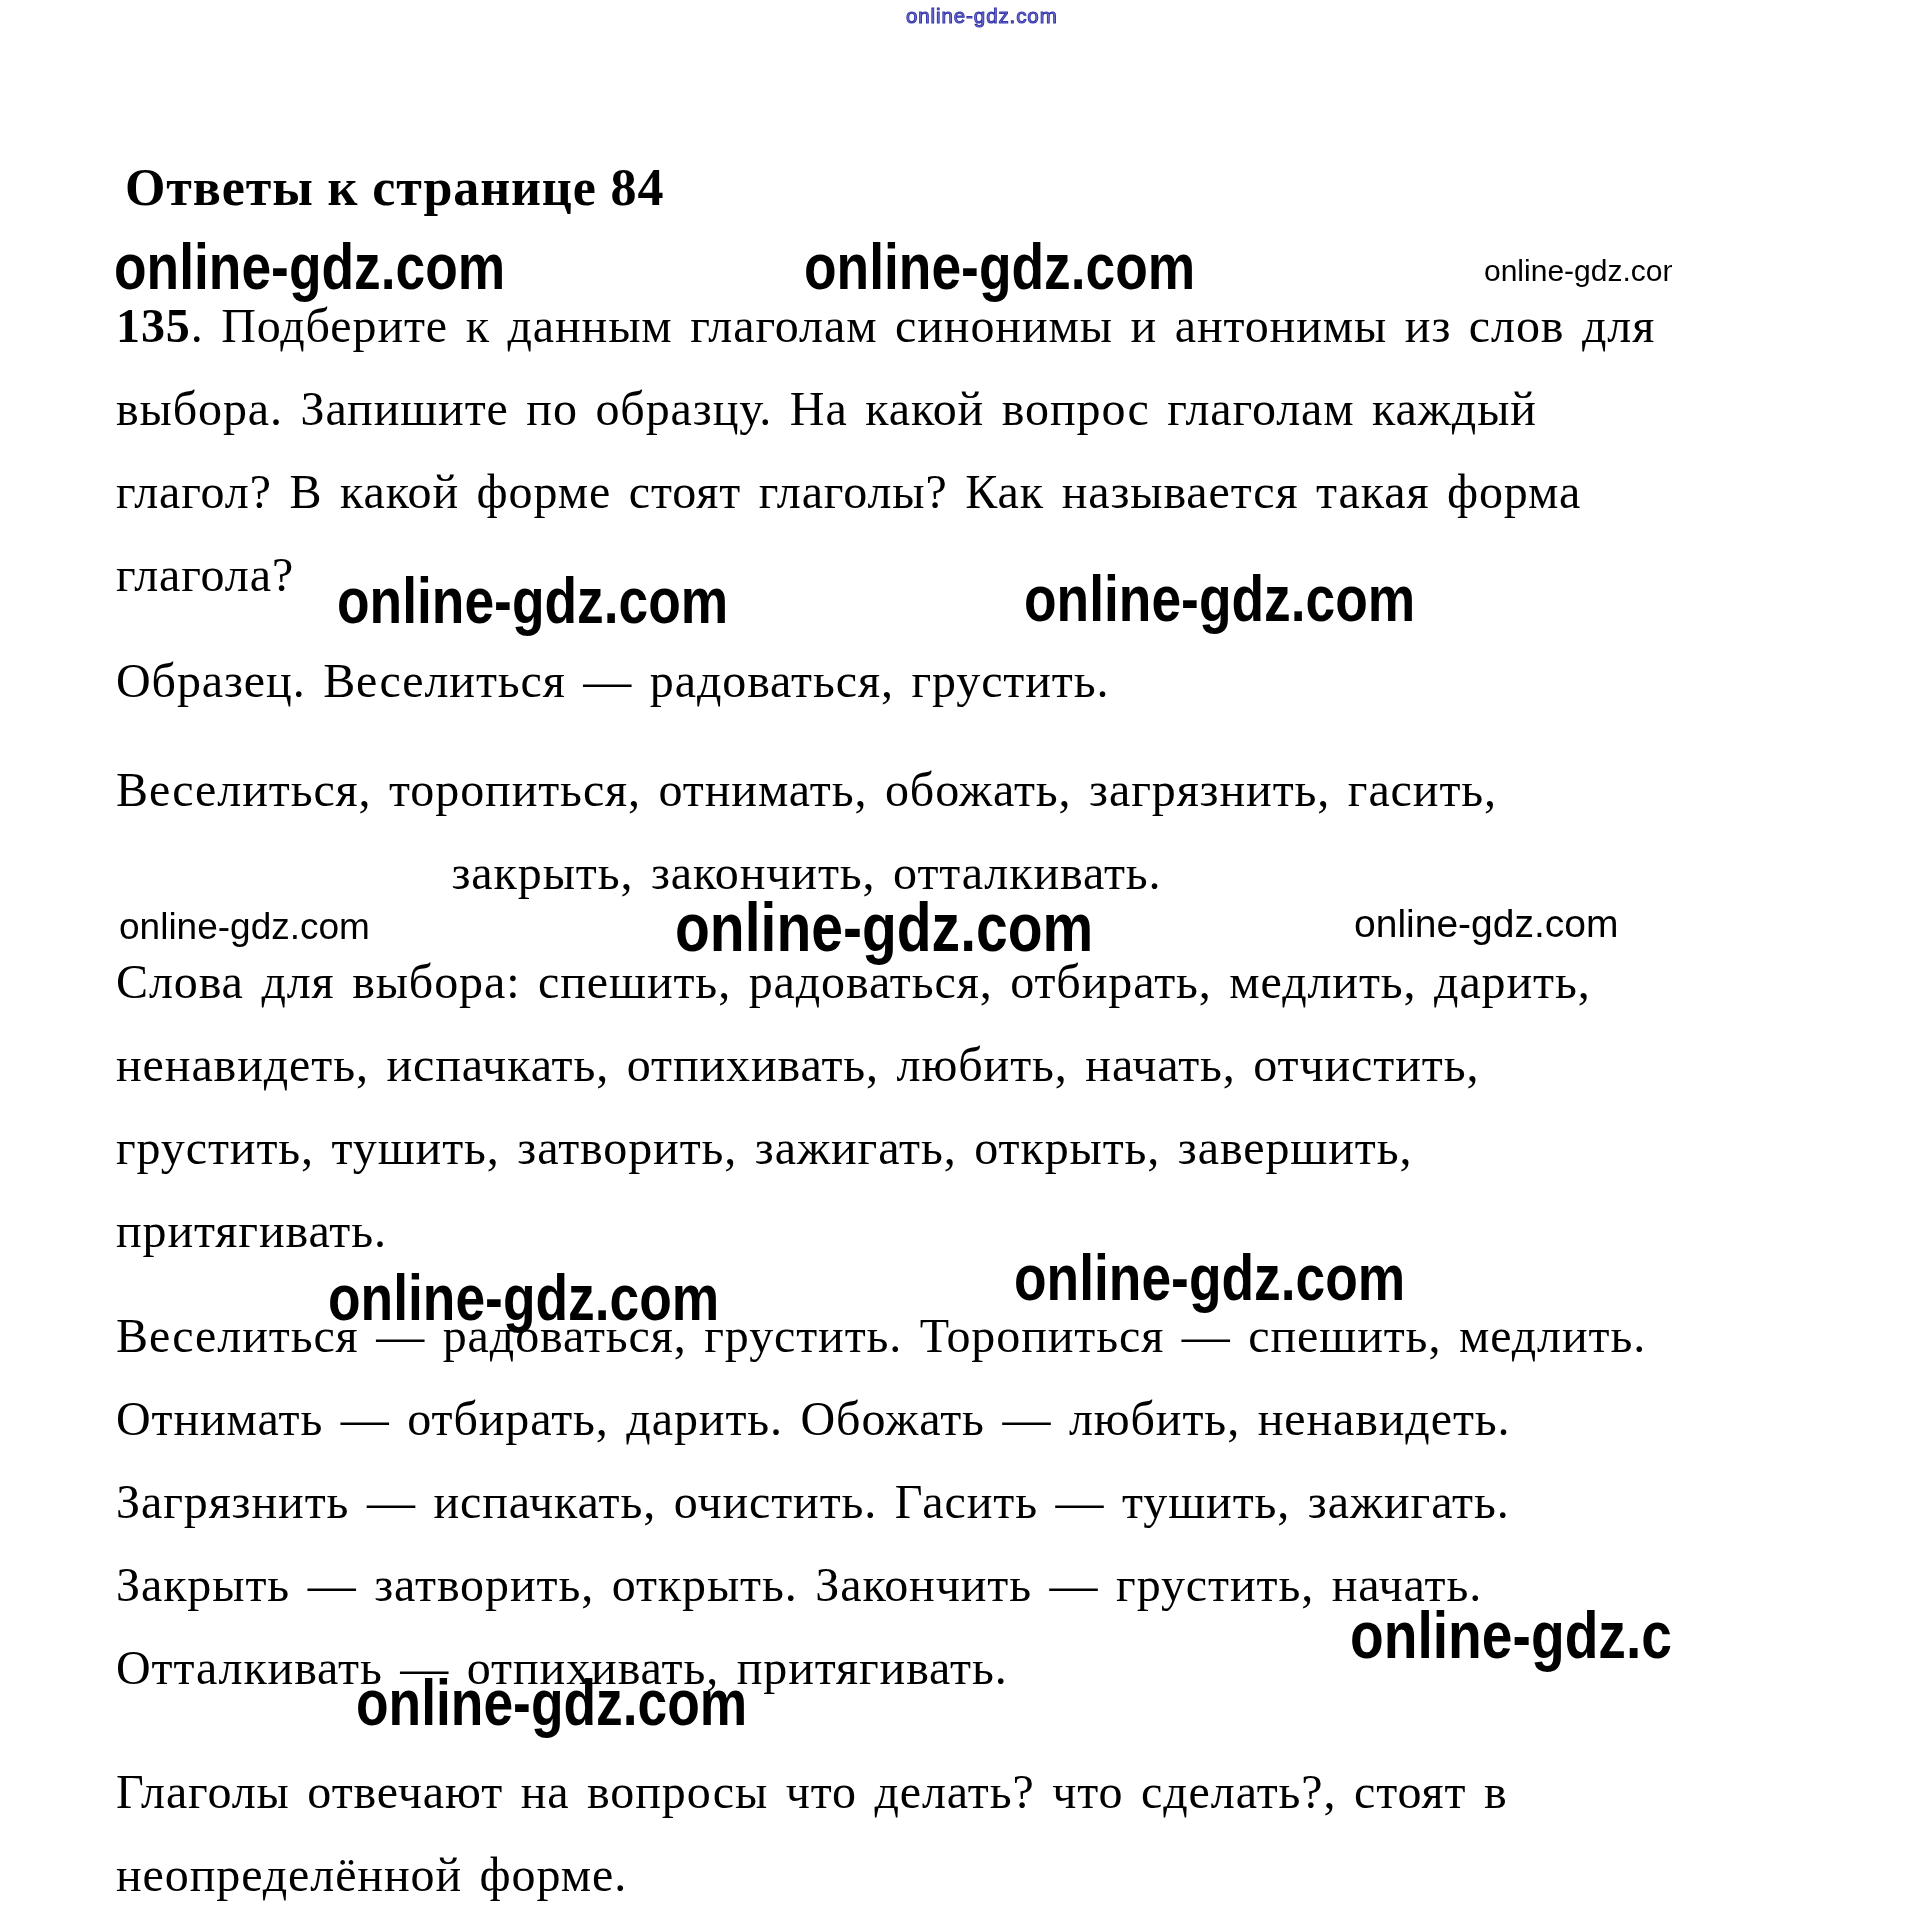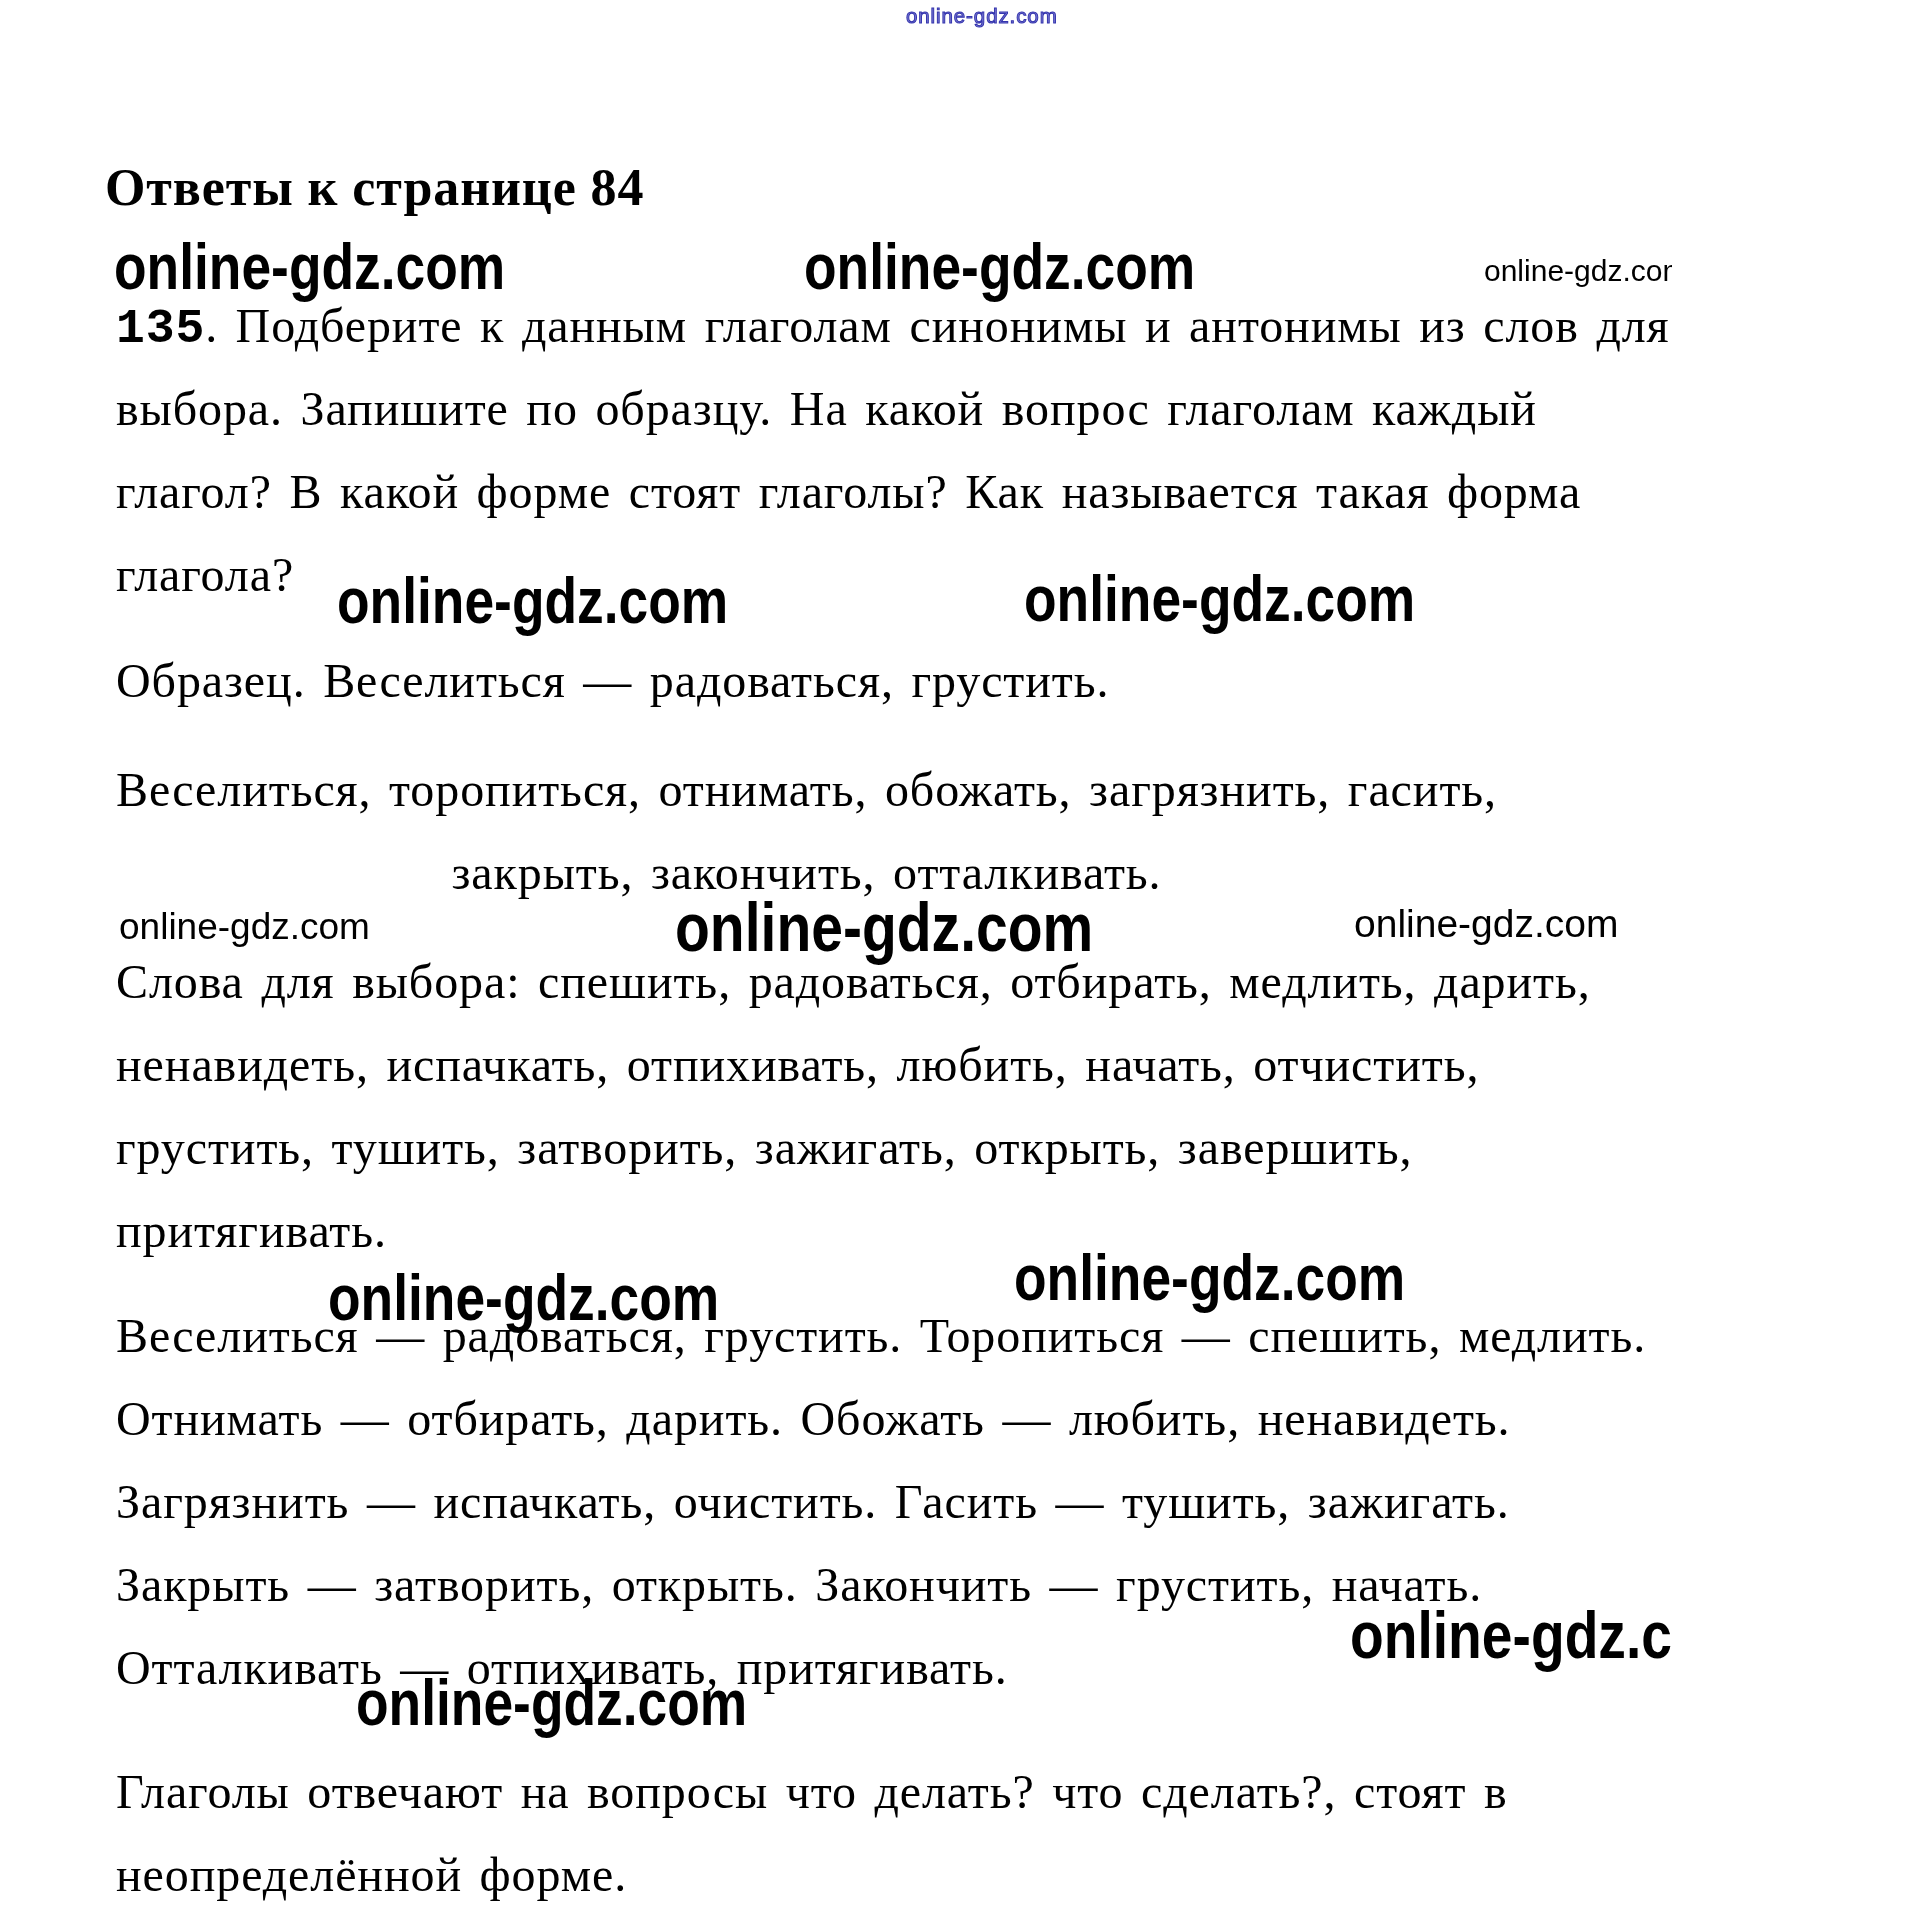--- a/index.html
+++ b/index.html
@@ -1,25 +1,25 @@
 <!DOCTYPE html>
 <html style="font-size:15px"><head>
 <meta charset="utf-8">
 <style>
   html,body{margin:0;padding:0;background:#ffffff;}
   body{width:1925px;height:1924px;font-family:"Liberation Serif",serif;color:#000;}
   .page{position:relative;width:1672px;height:1924px;background:#fff;overflow:hidden;}
 
-  .heading{position:absolute;left:105px;top:158px;margin:0;
+  .heading{position:absolute;left:125px;top:158px;margin:0;
            font-size:52px;font-weight:bold;letter-spacing:0.9px;white-space:nowrap;}
 
   .para{position:absolute;left:116px;font-size:48px;line-height:83px;
         letter-spacing:0.9px;word-spacing:4.7px;}
   .line{white-space:nowrap;height:83px;}
-  .num{font-weight:bold;font-family:Liberation Mono, monospace;}
+  .num{font-weight:bold;}
 
   .wm{position:absolute;font-family:"Liberation Sans",sans-serif;
       color:#000;white-space:nowrap;transform-origin:left top;}
   .wm-big{font-weight:bold;transform:scale(0.92,1.12);}
   .wm-med{font-weight:normal;}
   .wm-top{font-weight:normal;color:#7a7ad0;-webkit-text-stroke:1px #3434ae;
           letter-spacing:0.9px;}
 </style>
 </head>
 <body>

